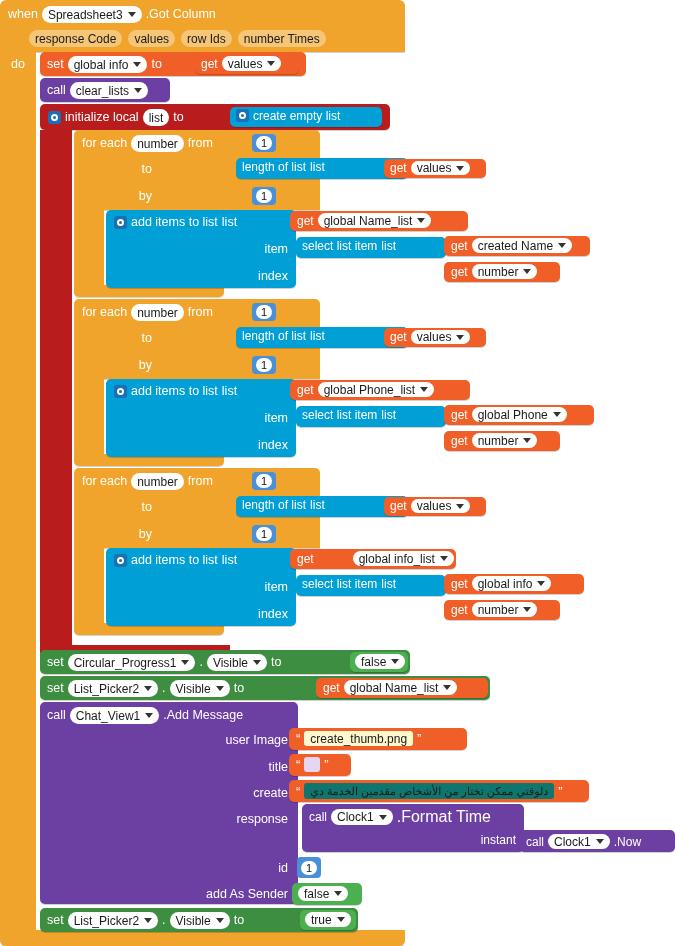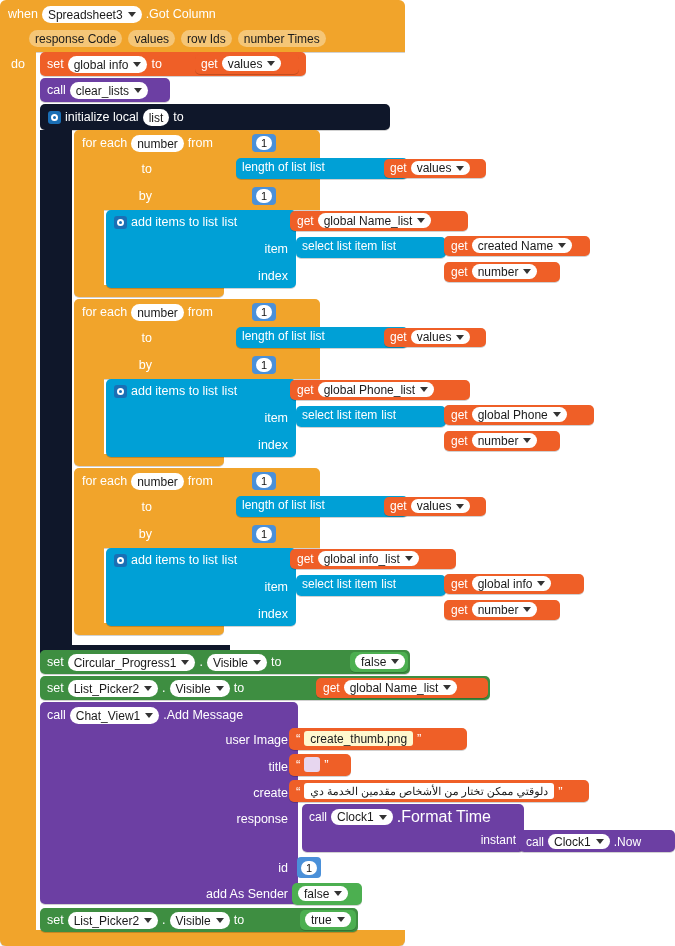--- a/index.html
+++ b/index.html
@@ -19,21 +19,21 @@
     border-radius: 5px;
     color: #fff;
     font-size: 12.5px;
     line-height: 1;
     box-shadow: 0 1px 0 rgba(0,0,0,.18);
   }
   .lbl { color: #fff; white-space: nowrap; }
 
   
   .c-event   { background: #f1a42b; }   
-  .c-ctrl    { background: #0f172a; }
+  .c-ctrl    { background: #b91c1c; }
   .c-orangeL { background: #f1a42b; }
   .c-var     { background: #ef5f27; }   
   .c-list    { background: #00a0d6; }   
   .c-proc    { background: #6c3fa3; }   
   .c-set     { background: #3e8e41; }   
   .c-logic   { background: #4caf50; }
   .c-text    { background: #ef5f27; }
   .c-sensor  { background: #6c3fa3; }
 
   
@@ -163,20 +163,26 @@
 
   <div class="blk c-ctrl" style="left:40px; top:104px; width:350px; height:26px;">
     <div class="row" style="position:absolute; left:8px; top:5px;">
       <span class="mut"></span>
       <span class="lbl">initialize local</span>
       <span class="pill">
           <span>list</span>
         </span>
       <span class="lbl">to</span>
     </div>
+    <div class="blk c-list" style="left:190px; top:3px; width:152px; height:20px;">
+      <div class="row" style="position:absolute; left:6px; top:2px;">
+        <span class="mut"></span>
+        <span class="lbl" style="font-size:12px;">create empty list</span>
+      </div>
+    </div>
   </div>
 
   <div class="blk c-ctrl" style="left:40px; top:130px; width:32px; height:520px; border-radius:0;"></div>
   <div class="blk c-ctrl" style="left:40px; top:645px; width:190px; height:12px; border-radius:0 0 5px 5px;"></div>
   <div class="lbl" style="position:absolute; left:48px; top:136px; font-size:12.5px;margin-left:38px;">in</div>
 
   <div class="blk c-orangeL" style="left:74px; top:130px; width:246px; height:80px; border-radius:5px 5px 0 0;">
     <div class="row" style="position:absolute; left:8px; top:5px;">
       <span class="lbl">for each</span>
       <span class="pill">
@@ -387,21 +393,21 @@
       <span class="mut"></span>
       <span class="lbl">add items to list</span>
       <span class="lbl">list</span>
     </div>
     <div class="lbl" style="position:absolute; right:8px; top:33px;">item</div>
     <div class="lbl" style="position:absolute; right:8px; top:60px;">index</div>
   </div>
   <div class="blk c-var" style="left:290px; top:549px; width:166px; height:20px;">
     <div class="row" style="position:absolute; left:7px; top:2px;">
       <span class="lbl" style="font-size:12px;">get</span>
-      <span class="pill" style="height:15px;">
+      <span class="pill" style="height:15px;margin-left:35px;">
         <span>global info_list</span>
           <i class="caret"></i>
       </span>
     </div>
   </div>
   <div class="blk c-list" style="left:296px; top:575px; width:150px; height:21px;">
     <div class="row" style="position:absolute; left:6px; top:3px;">
       <span class="lbl" style="font-size:12px;">select list item</span>
       <span class="lbl" style="font-size:12px;">list</span>
     </div>
@@ -505,21 +511,21 @@
       <span class="pill plainbox" style="height:15px; min-width:16px; background:#e7d6ef;">
         <span></span>
       </span>
       <span class="q">”</span>
     </div>
   </div>
 
   <div class="blk c-text" style="left:289px; top:780px; width:300px; height:22px;">
     <div class="row" style="position:absolute; left:7px; top:3px;">
       <span class="q">“</span>
-      <span class="pill plainbox" style="height:16px; background:#ffffff; direction:rtl; font-size:11px;">
+      <span class="pill plainbox" style="height:16px; background:#0f766e; direction:rtl; font-size:11px;">
         <span>دلوقتي ممكن تختار من الأشخاص مقدمين الخدمة دي</span>
       </span>
       <span class="q">”</span>
     </div>
   </div>
 
   <div class="blk c-sensor" style="left:302px; top:804px; width:222px; height:48px;">
     <div class="row" style="position:absolute; left:7px; top:5px;">
       <span class="lbl" style="font-size:12px;">call</span>
       <span class="pill" style="height:16px;">

